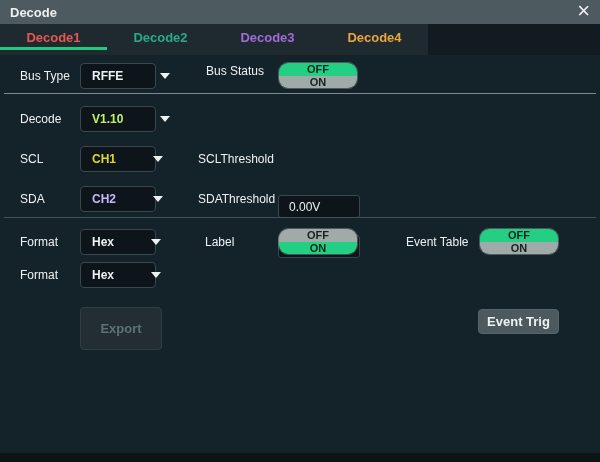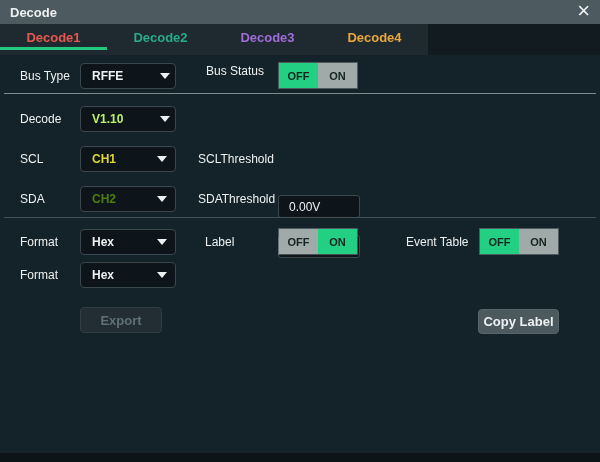--- a/index.html
+++ b/index.html
@@ -20,33 +20,33 @@
   .tab.active::after{content:"";position:absolute;left:0;bottom:0;width:100%;height:3px;
     background:var(--accent-green);}
 
   
   .bottombar{position:absolute;left:0;top:453px;width:600px;height:9px;background:#0d1418;}
 
   .lbl{position:absolute;color:var(--text-light);font-size:12px;white-space:nowrap;}
 
   .divider{position:absolute;left:4px;width:592px;height:1px;}
 
-  .dd{position:absolute;width:96px;height:26px;background:var(--control-bg);
+  .dd{position:absolute;width:76px;height:26px;background:var(--control-bg);
     border:1px solid var(--control-border);border-radius:4px;display:flex;align-items:center;
     justify-content:space-between;padding:0 8px 0 11px;cursor:pointer;gap:37px;}
   .dd .val{font-size:12px;font-weight:bold;color:var(--text-light);}
   .caret{width:0;height:0;border-left:5px solid transparent;border-right:5px solid transparent;
     border-top:6px solid var(--text-light);}
 
   .txt{position:absolute;width:82px;height:23px;background:var(--control-bg);
     border:1px solid var(--control-border);border-radius:3px;color:var(--text-light);
     font-size:12px;padding:0 0 0 10px;outline:none;margin-top:47px;}
 
-  .toggle{position:absolute;width:80px;height:27px;display:flex;border-radius:0;overflow:hidden;
-    border:1px solid rgba(255,255,255,0.25);cursor:pointer;}
+  .toggle{position:absolute;width:80px;height:27px;display:flex;border-radius:10px;overflow:hidden;
+    border:1px solid rgba(255,255,255,0.25);cursor:pointer;flex-direction:column;}
   .tog-half{flex:1;display:flex;align-items:center;justify-content:center;font-size:11px;
     font-weight:bold;color:#15241f;background:var(--toggle-gray);}
   .tog-half.active{background:var(--toggle-green);}
 
   .btn{position:absolute;border-radius:4px;font-size:13px;font-weight:bold;
     display:flex;align-items:center;justify-content:center;cursor:pointer;}
   .btn.disabled{background:#222e34;border:1px solid #303e44;color:#5f7076;cursor:default;}
   .btn.normal{background:#4c5a60;border:1px solid #57656b;color:var(--text-light);}
 </style>
 </head>
@@ -98,21 +98,21 @@
   <span class="lbl" style="left:20px;top:152px">SCL</span>
   <div class="dd" style="left:80px;top:146px">
     <span class="val" style="color: rgb(220, 215, 47);">CH1</span>
     <span class="caret"></span>
   </div>
   <span class="lbl" style="left:198px;top:152px">SCLThreshold</span>
   <input class="txt" style="left: 278px; top: 148px;" value="0.00V">
 
   <span class="lbl" style="left:20px;top:192px">SDA</span>
   <div class="dd" style="left:80px;top:186px">
-    <span class="val" style="color: #4d7c0f;">CH2</span>
+    <span class="val" style="color: #c4b5fd;">CH2</span>
     <span class="caret"></span>
   </div>
   <span class="lbl" style="left:198px;top:192px">SDAThreshold</span>
   <input class="txt" style="left: 278px; top: 188px;" value="0.00V">
 
   <div class="divider" style="top:217px;background:var(--divider-dark)"></div>
 
   <span class="lbl" style="left:20px;top:235px">Format</span>
   <div class="dd" style="left:80px;top:229px">
     <span class="val" style="color: rgb(238, 241, 241);">Hex</span>
@@ -128,17 +128,17 @@
     <span class="tog-half active">OFF</span>
     <span class="tog-half">ON</span>
   </div>
 
   <span class="lbl" style="left:20px;top:268px">Format</span>
   <div class="dd" style="left:80px;top:262px">
     <span class="val" style="color: rgb(238, 241, 241);">Hex</span>
     <span class="caret"></span>
   </div>
 
-  <div class="btn disabled" style="left:80px;top:307px;width:82px;height:26px">Export</div>
-  <div class="btn normal" style="left:478px;top:309px;width:81px;height:25px">Copy Label</div>
+  <div class="btn disabled" style="left:80px;top:307px;width:82px;height:43px">Export</div>
+  <div class="btn normal" style="left:478px;top:309px;width:81px;height:25px">Event Trig</div>
 
   <div class="bottombar"></div>
 </div>
 
 </body></html>

